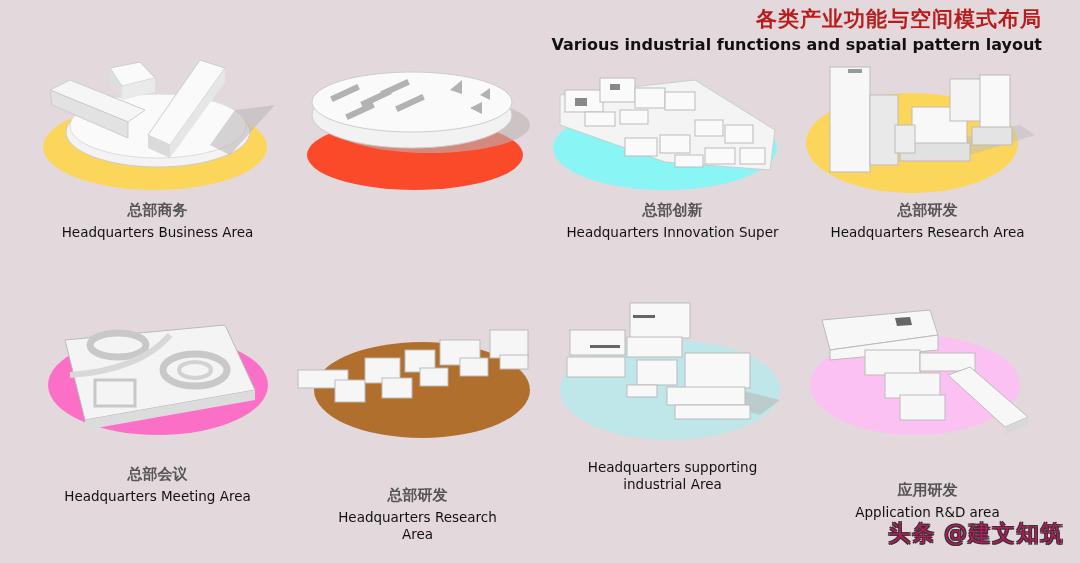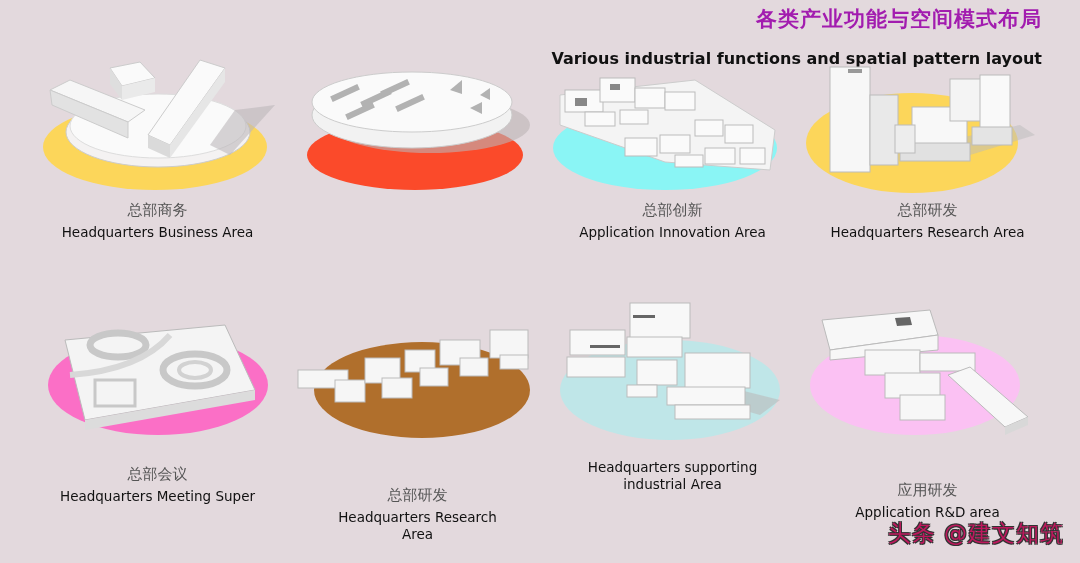--- a/index.html
+++ b/index.html
@@ -3,27 +3,27 @@
 <meta charset="utf-8">
 <style>
   html, body { margin:0; padding:0; }
   body {
     width:1080px; height:563px; overflow:hidden;
     background:#e3d9dd;
     font-family:"DejaVu Sans","Liberation Sans",sans-serif;
     position:relative;
   }
   .title-block { position:absolute; right:38px; top:6px; text-align:right; }
-  .title-cn { font-size:21px; font-weight:bold; color:#a21caf; letter-spacing:1px; line-height:26px; }
-  .title-en { font-size:16px; font-weight:bold; color:#111; line-height:22px; margin-top:16px; }
+  .title-cn { font-size:21px; font-weight:bold; color:#b91c1c; letter-spacing:1px; line-height:26px; }
+  .title-en { font-size:16px; font-weight:bold; color:#111; line-height:22px; margin-top:2px; }
 
   .cell { position:absolute; width:255px; height:250px; }
   .cell svg { position:absolute; left:0; top:0; }
   .label { position:absolute; left:0; width:100%; text-align:center; }
-  .label-cn { font-size:15px; font-weight:normal; color:#555; line-height:20px; }
+  .label-cn { font-size:15px; font-weight:bold; color:#555; line-height:20px; }
   .label-en { font-size:13.5px; color:#111; line-height:17px; margin-top:4px; }
 
   .watermark {
     position:absolute; right:16px; bottom:14px;
     font-size:23px; color:#be185d;
     text-shadow: 1px 1px 0 #333, -1px -1px 0 #333, 1px -1px 0 #333, -1px 1px 0 #333;
     letter-spacing:1px;
   }
 </style>
 </head>
@@ -91,21 +91,21 @@
       <rect x="180" y="65" width="28" height="18"></rect>
       <rect x="160" y="88" width="30" height="16"></rect>
       <rect x="195" y="88" width="25" height="16"></rect>
       <rect x="130" y="95" width="28" height="12"></rect>
     </g>
     <rect x="30" y="38" width="12" height="8" fill="#888"></rect>
     <rect x="65" y="24" width="10" height="6" fill="#888"></rect>
   </svg>
   <div class="label" style="top:140px;text-align:center;">
     <div class="label-cn">总部创新</div>
-    <div class="label-en">Application Innovation Area</div>
+    <div class="label-en">Headquarters Innovation Super</div>
   </div>
 </div>
 
 <div class="cell" style="left:800px;top:55px;">
   <svg width="255" height="145">
     <ellipse cx="112" cy="88" rx="106" ry="50" fill="#fcd65a"></ellipse>
     <polygon points="150,85 220,70 235,80 170,100" fill="#bbb" opacity="0.5"></polygon>
     <g stroke="#bbb">
       <rect x="30" y="12" width="40" height="105" fill="#f7f7f7"></rect>
       <rect x="70" y="40" width="28" height="70" fill="#e9e9e9"></rect>
@@ -130,21 +130,21 @@
     <polygon points="35,30 195,15 225,80 55,110" fill="#f4f4f4" stroke="#bbb"></polygon>
     <polygon points="55,110 225,80 225,90 55,120" fill="#dcdcdc"></polygon>
     <ellipse cx="88" cy="35" rx="28" ry="12" fill="none" stroke="#c8c8c8" stroke-width="7"></ellipse>
     <ellipse cx="165" cy="60" rx="32" ry="16" fill="none" stroke="#c8c8c8" stroke-width="7"></ellipse>
     <ellipse cx="165" cy="60" rx="16" ry="8" fill="none" stroke="#d2d2d2" stroke-width="4"></ellipse>
     <path d="M40 65 Q110 60 140 25" fill="none" stroke="#d8d8d8" stroke-width="6"></path>
     <rect x="65" y="70" width="40" height="26" fill="none" stroke="#c8c8c8" stroke-width="3"></rect>
   </svg>
   <div class="label" style="top:154px;">
     <div class="label-cn">总部会议</div>
-    <div class="label-en">Headquarters Meeting Super</div>
+    <div class="label-en">Headquarters Meeting Area</div>
   </div>
 </div>
 
 <div class="cell" style="left:290px;top:310px;">
   <svg width="255" height="150">
     <ellipse cx="132" cy="80" rx="108" ry="48" fill="#b06f2c"></ellipse>
     <g fill="#f6f6f6" stroke="#bbb">
       <rect x="8" y="60" width="50" height="18"></rect>
       <rect x="45" y="70" width="30" height="22"></rect>
       <rect x="75" y="48" width="35" height="25"></rect>

